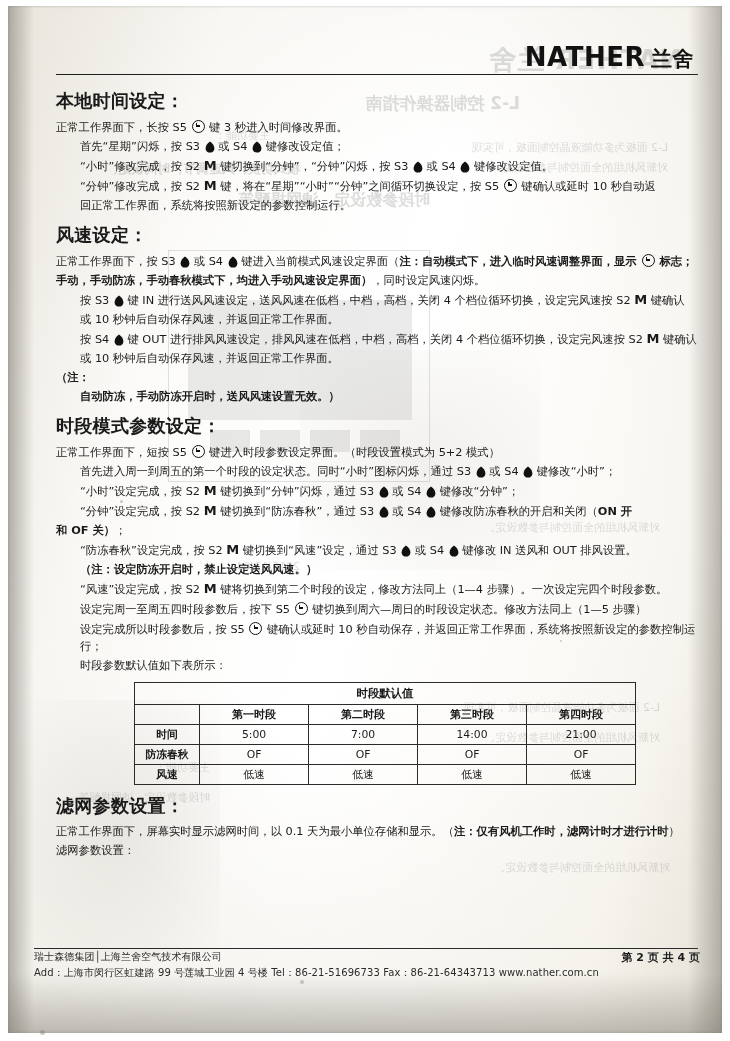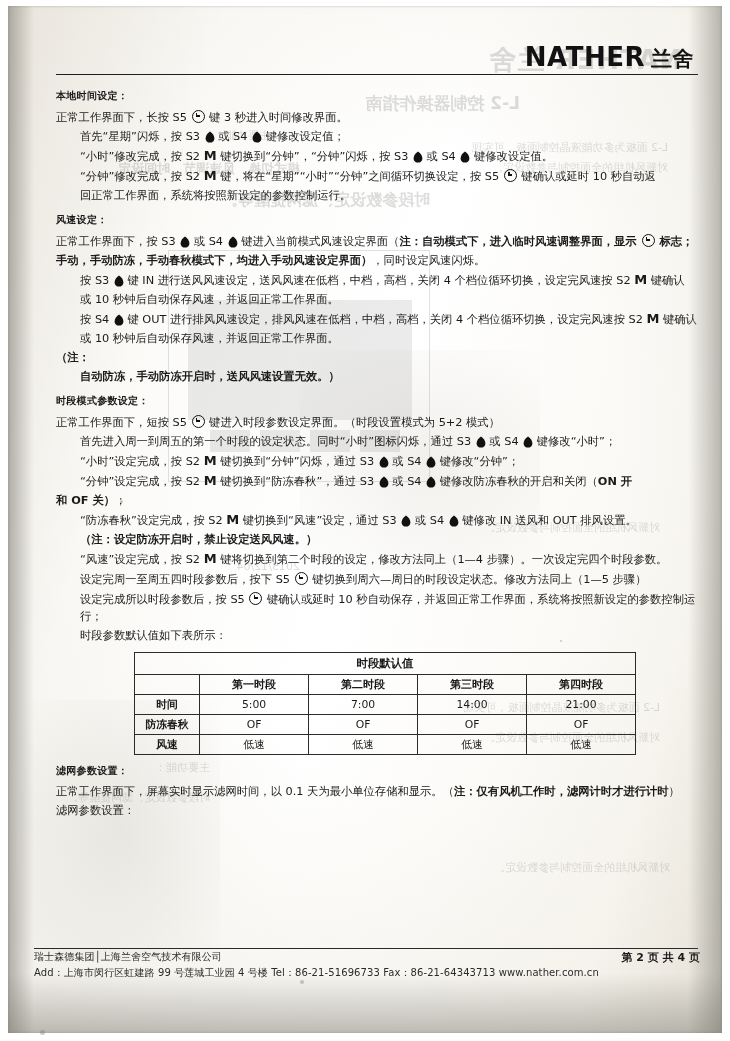--- a/index.html
+++ b/index.html
@@ -99,21 +99,21 @@
     left: 34px; right: 32px; bottom: 92px;
     border-top: 1.1px solid #2a2a2a;
   }
   .body {
     position: absolute;
     left: 56px;
     right: 30px;
     top: 80px;
   }
   h2.sec {
-    font-size: 10px;
+    font-size: 18px;
     font-weight: 700;
     margin: 9px 0 5px 0;
     letter-spacing: 0.3px;
   }
   p.l {
     font-size: 11.3px;
     line-height: 17px;
     margin: 0 0 2px 0;
     text-align: left;
   }

